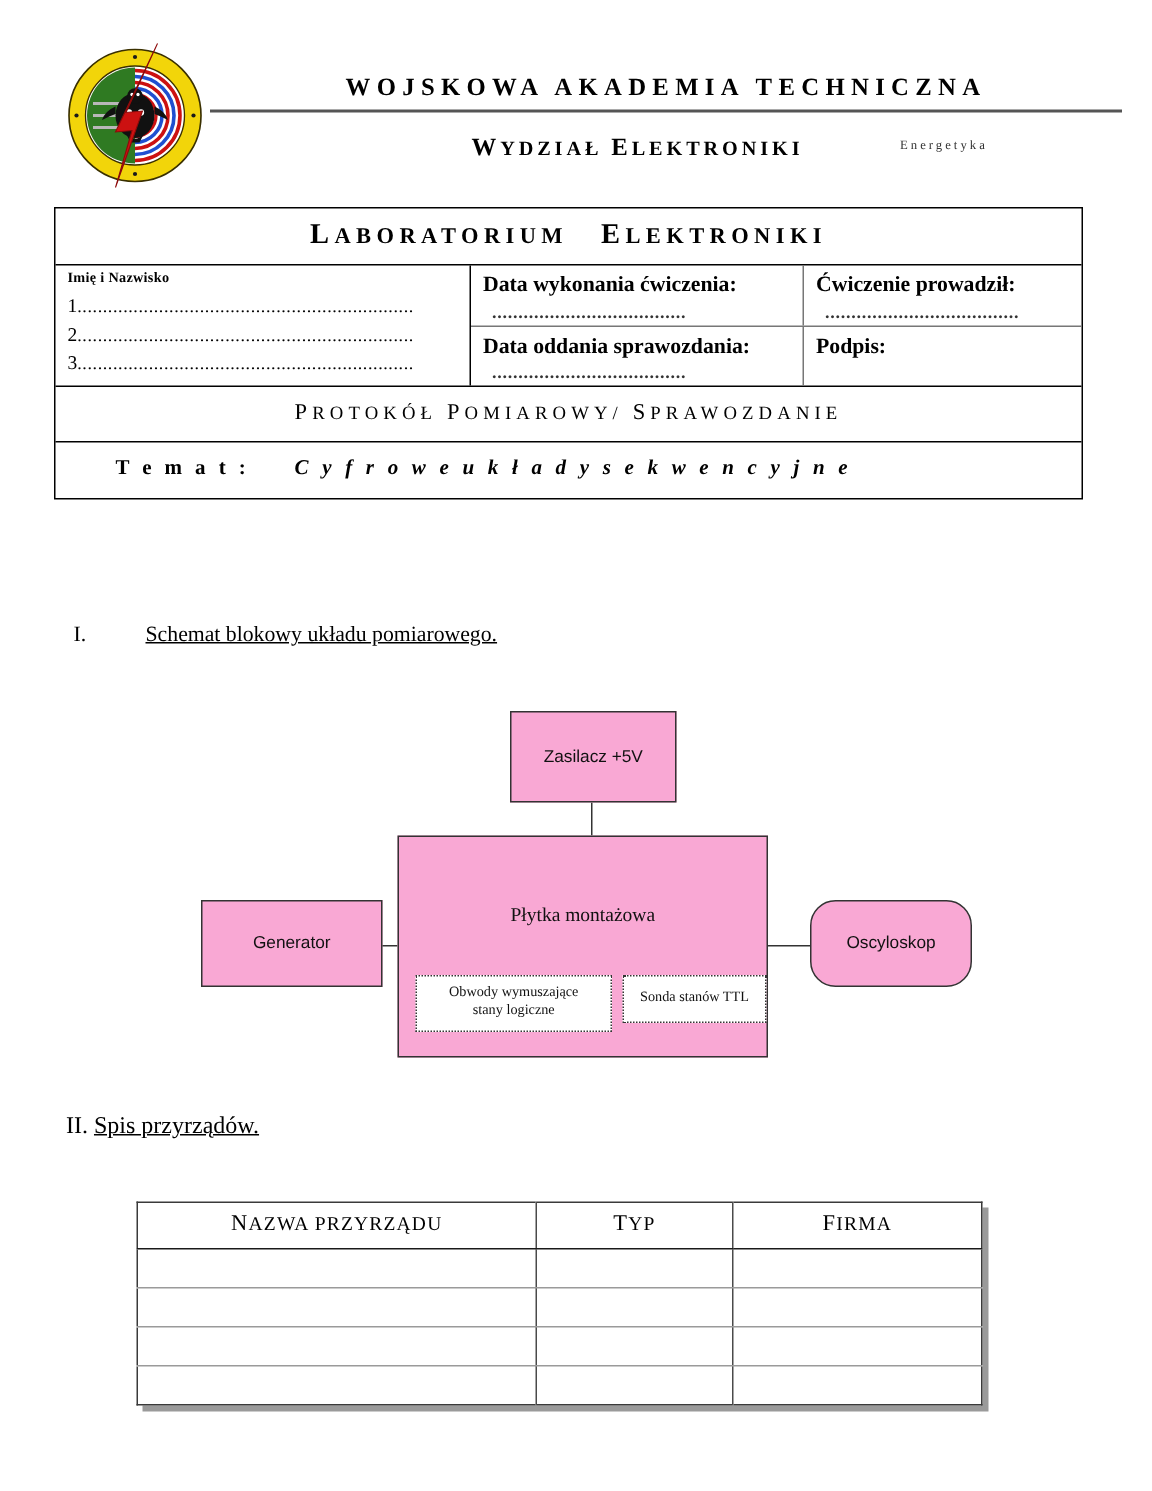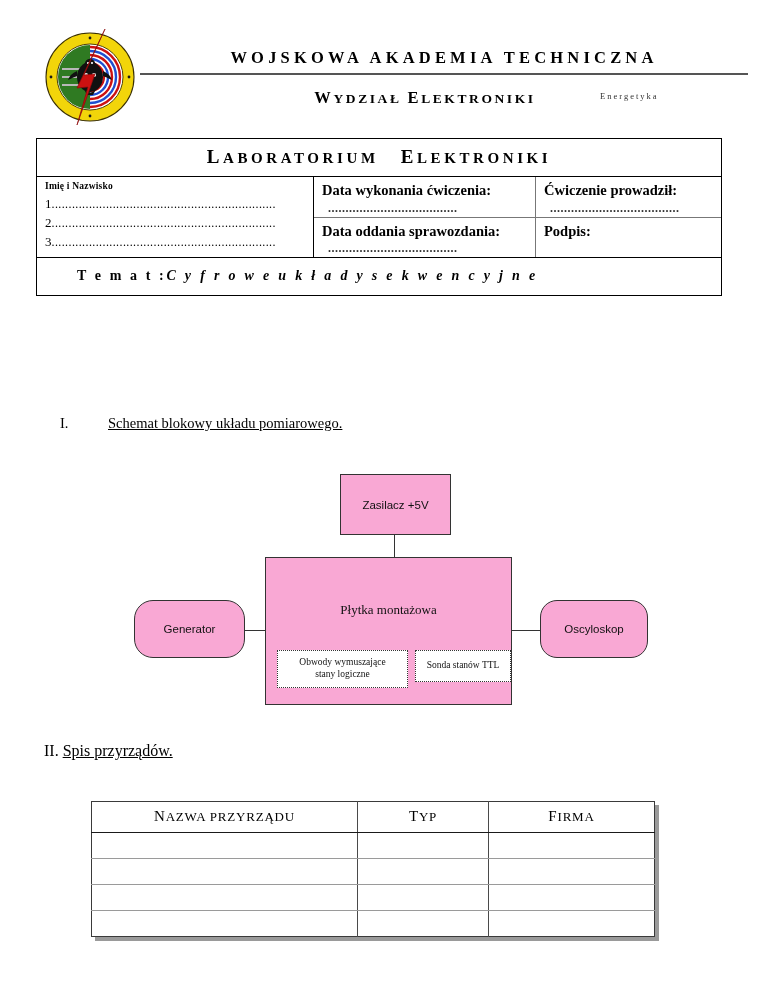--- a/index.html
+++ b/index.html
@@ -179,26 +179,27 @@
     font-size: 14px;
     font-weight: bold;
     letter-spacing: 2.6px;
     box-sizing: border-box;
     white-space: nowrap;
   }
   .pt-temat-cell .tm-label { letter-spacing: 2.6px; }
   .pt-temat-cell .tm-value {
     font-style: italic;
     letter-spacing: 2.8px;
+    margin-left: 30px;
   }
 
   
   .section-1 {
     position: absolute;
-    left: 60px; top: 415px;
+    left: 49px; top: 415px;
     font-size: 14.5px;
     white-space: nowrap;
   }
   .section-1 .sec-num { display: inline-block; width: 48px; }
   .section-1 .sec-text { text-decoration: underline; }
 
   .section-2 {
     position: absolute;
     left: 44px; top: 742px;
     font-size: 16px;
@@ -221,21 +222,21 @@
     box-sizing: border-box;
     font-family: "Liberation Sans", "DejaVu Sans", sans-serif;
     font-size: 11.5px;
     display: flex;
     align-items: center;
     justify-content: center;
     text-align: center;
     color: #111;
   }
   #box-zasilacz { left: 340px; top: 19px;  width: 111px; height: 61px; }
-  #box-generator{ left: 134px; top: 145px; width: 111px; height: 58px; border-radius: 19px; }
+  #box-generator{ left: 134px; top: 145px; width: 121px; height: 58px; }
   #box-oscyloskop{left: 540px; top: 145px; width: 108px; height: 58px; border-radius: 17px; }
   #box-plytka {
     left: 265px; top: 102px; width: 247px; height: 148px;
     display: block;
     border-width: 1.4px;
   }
   .plytka-label {
     position: absolute;
     left: 0; top: 44px;
     width: 100%;
@@ -424,20 +425,23 @@
           <div class="cell-dots">.....................................</div>
         </div>
         <div class="cell-person">
           <div class="cell-label">Podpis:</div>
           <div class="cell-dots hidden"></div>
         </div>
       </div>
     </div>
   </div>
 
+  <div class="pt-proto-cell">
+    <span class="cap">P</span><span>ROTOKÓŁ </span><span class="cap">P</span><span>OMIAROWY/ </span><span class="cap">S</span><span>PRAWOZDANIE</span>
+  </div>
 
   <div class="pt-temat-cell">
     <span class="tm-label">T e m a t :</span><span class="tm-value">C y f r o w e   u k ł a d y   s e k w e n c y j n e</span>
   </div>
 </div>
 
 <div class="section-1">
   <span class="sec-num">I.</span><span class="sec-text">Schemat blokowy układu pomiarowego.</span>
 </div>
 

